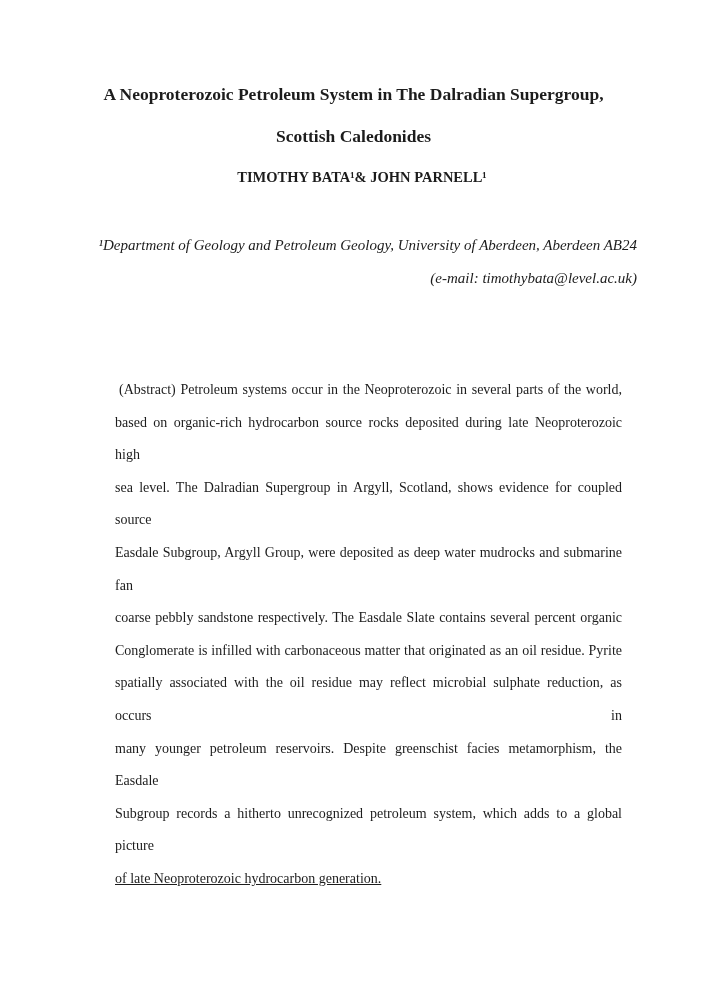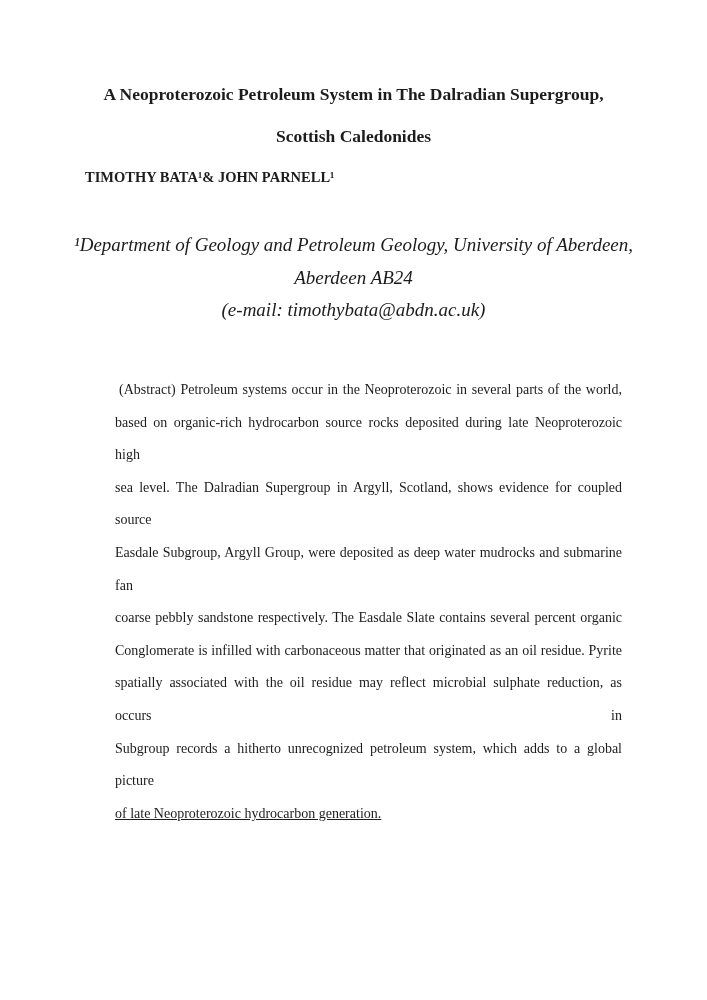--- a/index.html
+++ b/index.html
@@ -24,32 +24,33 @@
     text-align: center;
     font-weight: bold;
     font-size: 17.5px;
     line-height: 42px;
   }
   .authors-line {
     position: absolute;
     left: 85px;
     right: 68px;
     top: 167px;
+    text-align: center;
     font-weight: bold;
     font-size: 14.5px;
     line-height: 20px;
   }
   .affiliation-block {
     position: absolute;
     left: 70px;
     right: 70px;
     top: 229px;
-    text-align: center;
+    text-align: right;
     font-style: italic;
-    font-size: 19px;
+    font-size: 15px;
     line-height: 32.6px;
   }
   .abstract-block {
     position: absolute;
     left: 85px;
     right: 85px;
     top: 374px;
     font-size: 14px;
     line-height: 32.6px;
   }
@@ -82,30 +83,31 @@
 
   <div class="title-block">
     <div>A Neoproterozoic Petroleum System in The Dalradian Supergroup,</div>
     <div>Scottish Caledonides</div>
   </div>
 
   <div class="authors-line">TIMOTHY BATA¹&amp; JOHN PARNELL¹</div>
 
   <div class="affiliation-block">
     <div>¹Department of Geology and Petroleum Geology, University of Aberdeen, Aberdeen AB24</div>
-    <div>(e-mail: timothybata@abdn.ac.uk)</div>
+    <div>(e-mail: timothybata@level.ac.uk)</div>
   </div>
 
   <div class="abstract-block">
       <div class="abs-line"> (Abstract) Petroleum systems occur in the Neoproterozoic in several parts of the world,</div>
       <div class="abs-line">based on organic-rich hydrocarbon source rocks deposited during late Neoproterozoic high</div>
       <div class="abs-line">sea level.  The Dalradian Supergroup in Argyll, Scotland, shows evidence for coupled source</div>
       <div class="abs-line">Easdale Subgroup, Argyll Group, were deposited as deep water mudrocks and submarine fan</div>
       <div class="abs-line">coarse pebbly sandstone respectively. The Easdale Slate contains several percent organic</div>
       <div class="abs-line">Conglomerate is  infilled with carbonaceous matter that originated as an oil residue. Pyrite</div>
       <div class="abs-line">spatially associated with the oil residue may reflect microbial sulphate reduction, as occurs in</div>
+      <div class="abs-line">many younger petroleum reservoirs. Despite greenschist facies metamorphism, the Easdale</div>
       <div class="abs-line">Subgroup records a hitherto unrecognized petroleum system, which adds to a global picture</div>
       <div class="abs-line">of late Neoproterozoic hydrocarbon generation.</div>
     </div>
 
   <div class="page-number">1</div>
 
 </div>
 
 </body></html>

